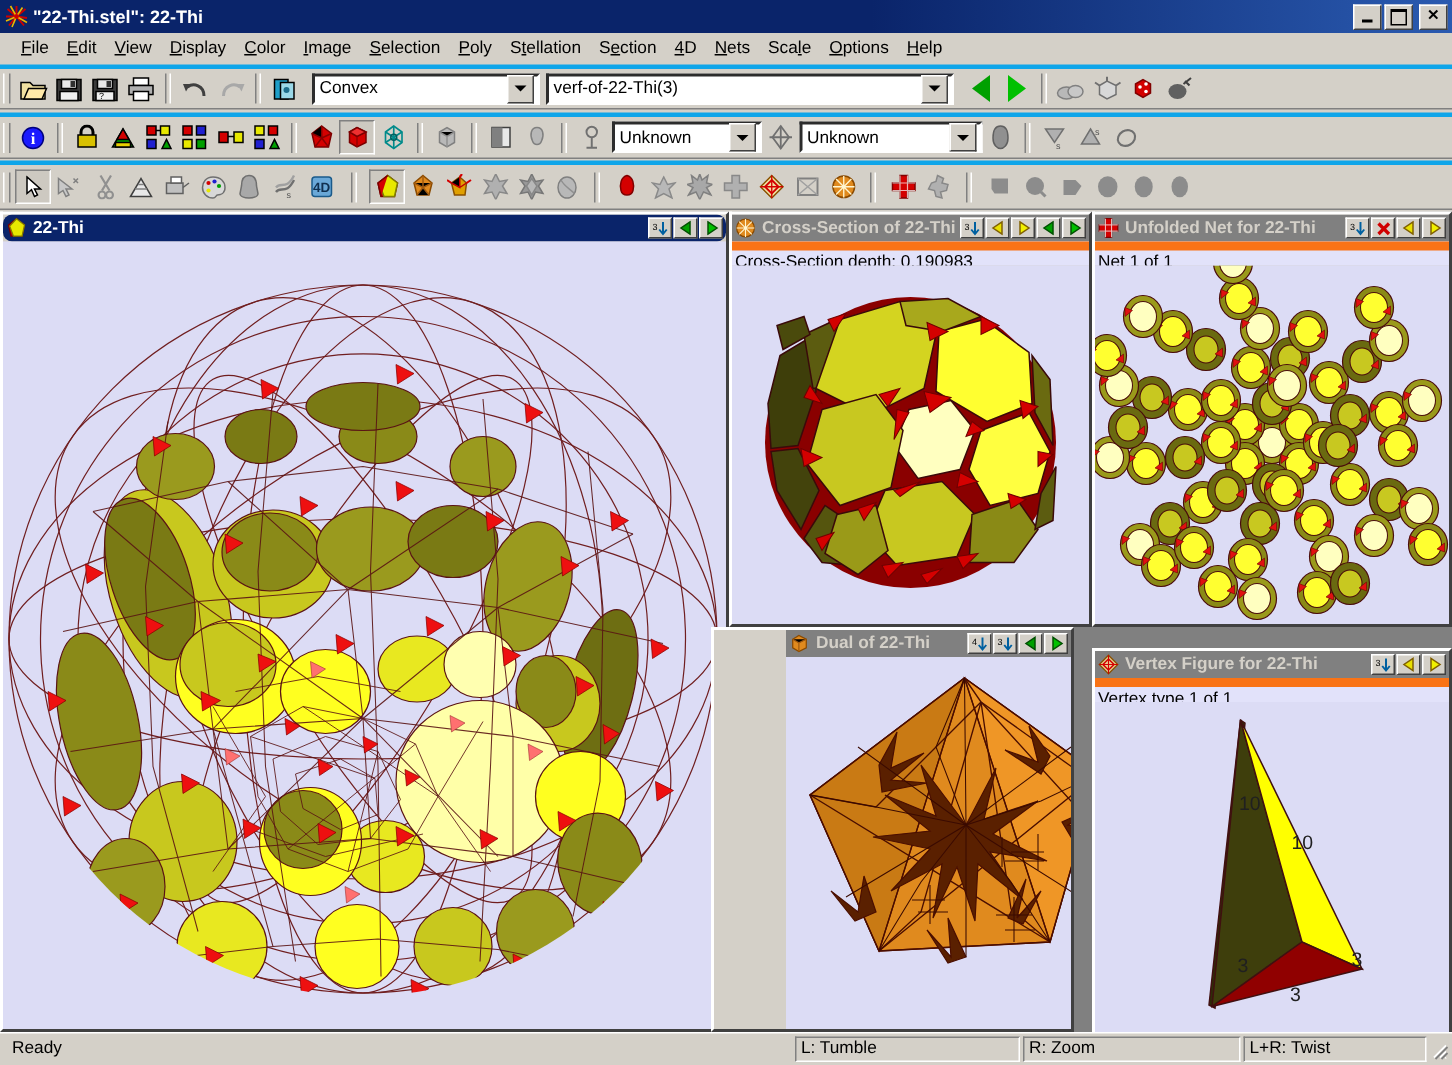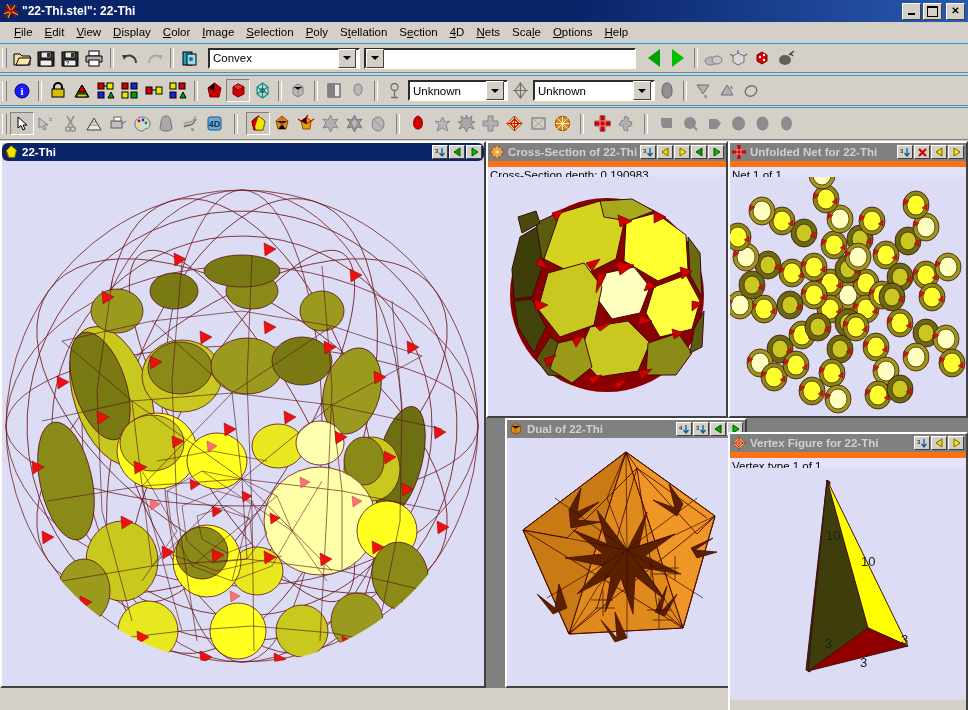--- a/index.html
+++ b/index.html
@@ -43,21 +43,21 @@
     box-sizing:border-box;
   }
   .menu-item{
     padding:2px 6px;color:#000;font-size:11.5px;white-space:nowrap;cursor:default;
   }
   .menu-item u{text-decoration:underline;}
 
   
   .toolrow{
     position:absolute;left:0;width:968px;background:#d4d0c8;
-    border-top:1px solid #0ea5e9;border-bottom:1px solid #808080;
+    border-top:3px solid #0ea5e9;border-bottom:1px solid #808080;
     display:flex;align-items:center;box-sizing:border-box;
   }
   #toolrow1{top:43px;height:30px;}
   #toolrow2{top:75px;height:31px;}
   #toolrow3{top:107px;height:33px;}
   .grip{
     width:3px;height:20px;margin:0 3px 0 2px;
     border-left:1px solid #fff;border-right:1px solid #808080;
   }
   .tsep{width:2px;height:20px;margin:0 4px;
@@ -245,20 +245,21 @@
       </svg>
     </div>
 
     <div class="combo" style="width:152px;margin-left:6px;">
       <div class="cval">Convex</div>
       <div class="carrow">
           <div class="tri-down"></div>
         </div>
     </div>
     <div class="combo" style="width:272px;margin-left:4px;">
+      <div class="cval">verf-of-22-Thi(3)</div>
       <div class="carrow">
           <div class="tri-down"></div>
         </div>
     </div>
 
     <div class="tbtn" style="margin-left:6px;">
         <div class="navtri left"></div>
       </div>
     <div class="tbtn">
         <div class="navtri right"></div>
@@ -1045,21 +1046,21 @@
             <use href="#netcellPale" x="128" y="80"></use>
             <use href="#netcell" x="202" y="120"></use>
             <use href="#netcellDark" x="22" y="108"></use>
             <use href="#netcell" x="66" y="188"></use>
             <use href="#netcellPale" x="186" y="180"></use>
           </g>
         </svg>
       </div>
     </div>
 
-    <div class="child" style="left:505px;top:277px;width:242px;height:270px;">
+    <div class="child" style="left:474px;top:277px;width:242px;height:270px;padding-left:48px;">
       <div class="child-tb inactive">
         <div class="ci">
           <svg width="14" height="14" viewBox="0 0 17 17">
             <path d="M3 5 l5 -3 l6 3 v7 l-6 3 l-5 -3 z" fill="#e08a1e" stroke="#8a4a00"></path>
             <path d="M3 5 l5 3 l6 -3 M8 8 v7" stroke="#a05a10"></path>
           </svg>
         </div>
         <div class="ctitle">Dual of 22-Thi</div>
         <div class="cbtns">
           <div class="cbtn">
@@ -1171,14 +1172,30 @@
             <text x="171" y="176">3</text>
             <text x="95" y="180">3</text>
             <text x="130" y="199">3</text>
           </g>
         </svg>
       </div>
     </div>
 
   </div>
 
+  <div class="statusbar">
+    <div class="spanel" style="flex:1;border-color:transparent;padding-left:6px;">Ready</div>
+    <div class="spanel" style="width:150px;">L: Tumble</div>
+    <div class="spanel" style="width:145px;">R: Zoom</div>
+    <div class="spanel" style="width:122px;">L+R: Twist</div>
+    <div class="sgrip">
+      <svg width="14" height="14" viewBox="0 0 14 14">
+        <g stroke="#fff" stroke-width="1.2">
+          <path d="M12 4 L4 12 M12 8 L8 12 M12 12 L11.5 12.5"></path>
+        </g>
+        <g stroke="#808080" stroke-width="1.2">
+          <path d="M13 5 L5 13 M13 9 L9 13"></path>
+        </g>
+      </svg>
+    </div>
+  </div>
 
 </div>
 
 </body></html>

